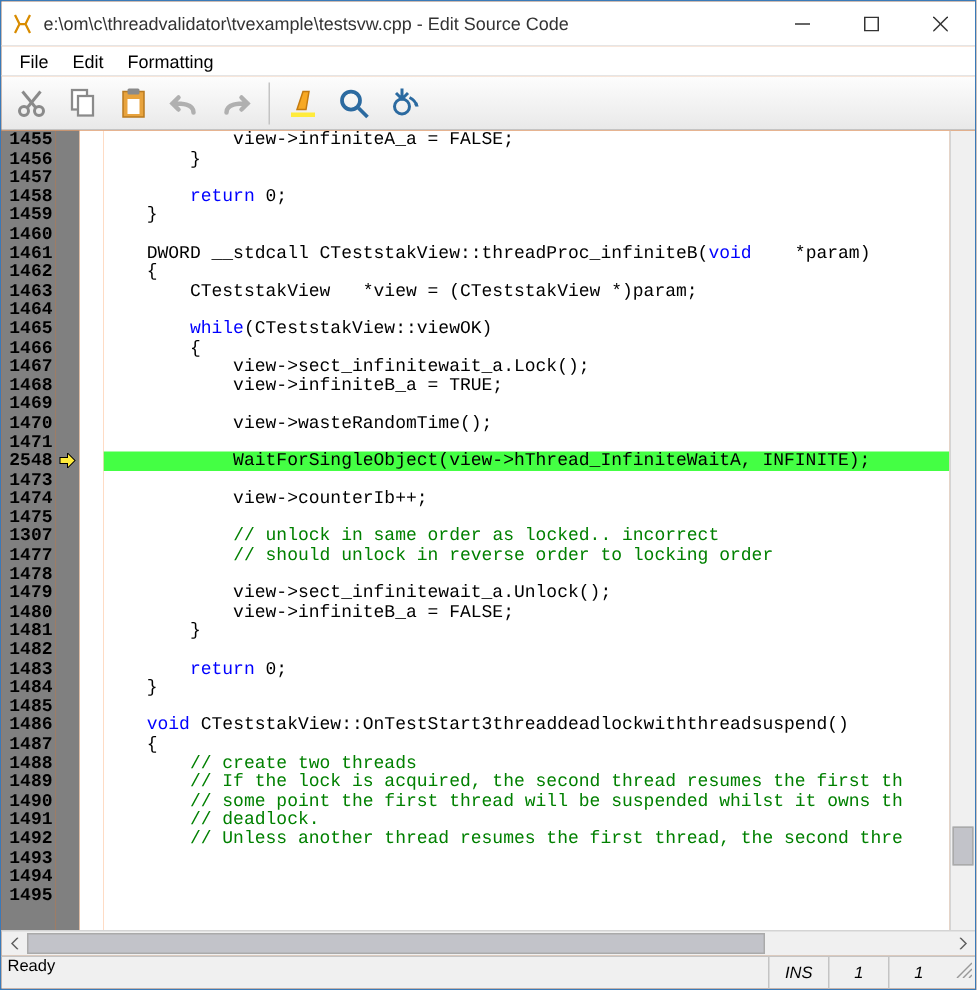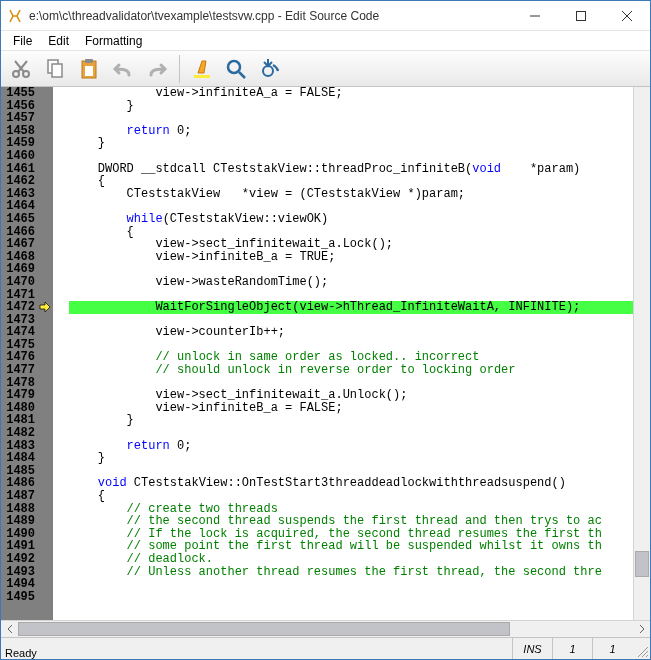--- a/index.html
+++ b/index.html
@@ -27,21 +27,21 @@
   .kw { color: #0000ff; }
   .cm { color: #008000; }
   .hl { background: #44ff44; display: block; }
   .mk-arrow { display: flex; align-items: center; justify-content: center; height: 12.6px; }
   .vscroll { width: 17px; background: #f0f0f0; border-left: 1px solid #d4d4d4; position: relative; }
   .vthumb { position: absolute; left: 1px; right: 1px; background: #c2c3c9; border: 1px solid #aaa; }
   .hscrollbar { height: 17px; background: #f0f0f0; border-top: 1px solid #d4d4d4; display: flex; }
   .harrow { width: 17px; display: flex; align-items: center; justify-content: center; }
   .htrack { flex: 1; position: relative; }
   .hthumb { position: absolute; top: 1px; bottom: 1px; left: 0; width: 80%; background: #c2c3c9; border: 1px solid #aaa; }
-  .statusbar { height: 22px; background: #f0f0f0; border-top: 1px solid #c4c4c4; display: flex; align-items: flex-end; font-size: 11px; }
+  .statusbar { height: 22px; background: #f0f0f0; border-top: 1px solid #c4c4c4; display: flex; align-items: flex-start; font-size: 11px; }
   .status-left { flex: 1; padding-left: 4px; }
   .status-cell { border-left: 1px solid #c4c4c4; padding: 0 8px; height: 100%; display: flex; align-items: center; min-width: 40px; justify-content: center; font-style: italic; }
   .grip { width: 18px; display:flex; align-items:flex-end; justify-content:flex-end; padding:2px;}
 </style>
 </head>
 <body>
 
 <div class="window">
   <div class="titlebar">
     <span class="title-icon">
@@ -144,25 +144,25 @@
           <div class="line">1462</div>
           <div class="line">1463</div>
           <div class="line">1464</div>
           <div class="line">1465</div>
           <div class="line">1466</div>
           <div class="line">1467</div>
           <div class="line">1468</div>
           <div class="line">1469</div>
           <div class="line">1470</div>
           <div class="line">1471</div>
-          <div class="line">1472</div>
+          <div class="line">2548</div>
           <div class="line">1473</div>
           <div class="line">1474</div>
           <div class="line">1475</div>
-          <div class="line">1476</div>
+          <div class="line">1307</div>
           <div class="line">1477</div>
           <div class="line">1478</div>
           <div class="line">1479</div>
           <div class="line">1480</div>
           <div class="line">1481</div>
           <div class="line">1482</div>
           <div class="line">1483</div>
           <div class="line">1484</div>
           <div class="line">1485</div>
           <div class="line">1486</div>
@@ -292,21 +292,20 @@
           <div class="line">            view-&gt;sect_infinitewait_a.Unlock();</div>
           <div class="line">            view-&gt;infiniteB_a = FALSE;</div>
           <div class="line">        }</div>
           <div class="line"></div>
           <div class="line">        <span class="kw">return</span> 0;</div>
           <div class="line">    }</div>
           <div class="line"></div>
           <div class="line">    <span class="kw">void</span> CTeststakView::OnTestStart3threaddeadlockwiththreadsuspend()</div>
           <div class="line">    {</div>
           <div class="line">        <span class="cm">// create two threads</span></div>
-          <div class="line">        <span class="cm">// the second thread suspends the first thread and then trys to ac</span></div>
           <div class="line">        <span class="cm">// If the lock is acquired, the second thread resumes the first th</span></div>
           <div class="line">        <span class="cm">// some point the first thread will be suspended whilst it owns th</span></div>
           <div class="line">        <span class="cm">// deadlock.</span></div>
           <div class="line">        <span class="cm">// Unless another thread resumes the first thread, the second thre</span></div>
         </div>
       <div class="vscroll">
         <div class="vthumb" id="vthumb" style="top: 87%; height: 5%;"></div>
       </div>
     </div>
     <div class="hscrollbar">

